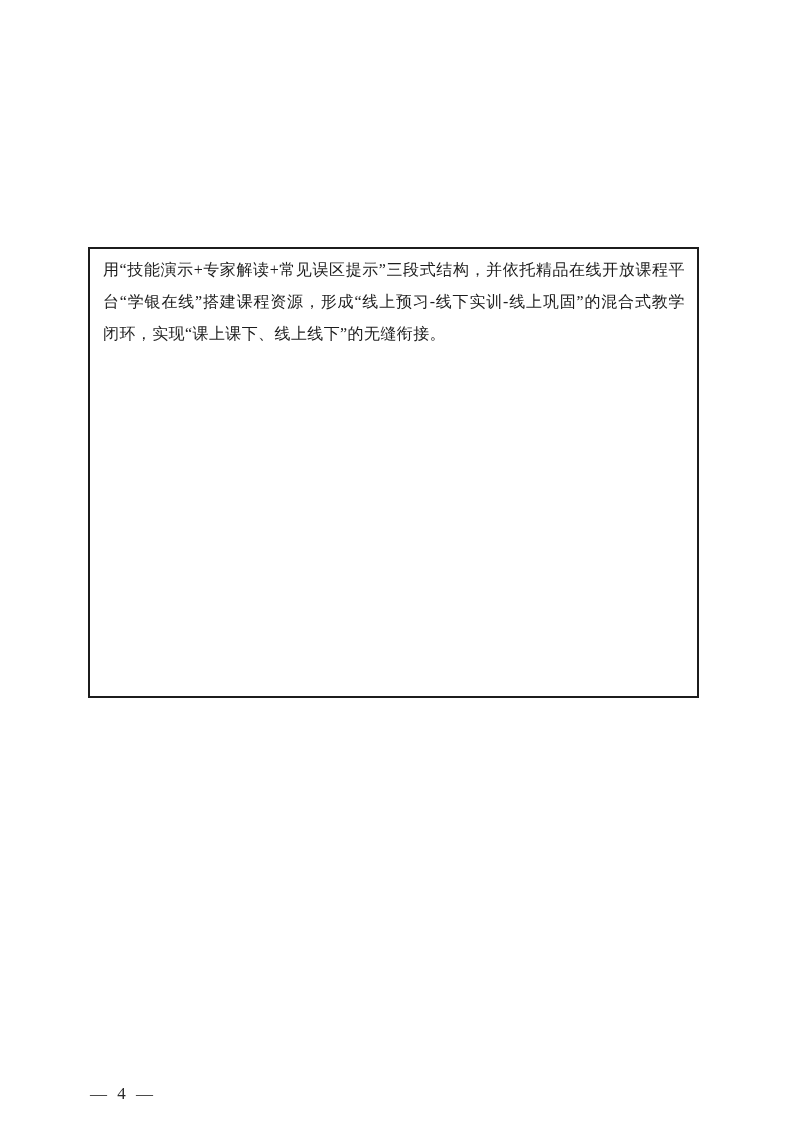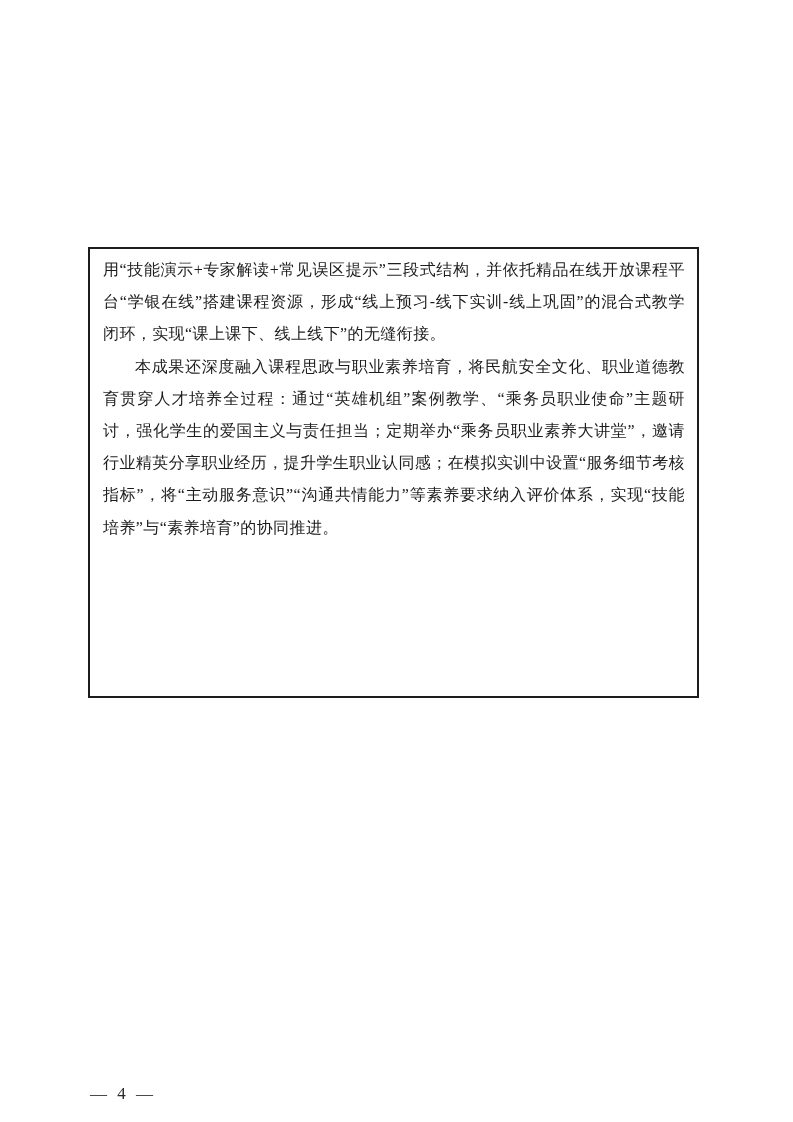--- a/index.html
+++ b/index.html
@@ -49,18 +49,17 @@
     font-family: "Liberation Serif", "DejaVu Serif", serif;
   }
 </style>
 </head>
 <body>
 
 <div class="page">
 
   <div class="text-box">
     <p>用“技能演示+专家解读+常见误区提示”三段式结构，并依托精品在线开放课程平台“学银在线”搭建课程资源，形成“线上预习-线下实训-线上巩固”的混合式教学闭环，实现“课上课下、线上线下”的无缝衔接。</p>
-    <p class="indent">本成果还深度融入课程思政与职业素养培育，将民航安全文化、职业道德教育贯穿人才培养全过程：通过“英雄机组”案例教学、“乘务员职业使命”主题研讨，强化学生的爱国主义与责任担当；定期举办“乘务员职业素养大讲堂”，邀请行业精英分享职业经历，提升学生职业认同感；在模拟实训中设置“服务细节考核指标”，将“主动服务意识”“沟通共情能力”等素养要求纳入评价体系，实现“技能培养”与“素养培育”的协同推进。</p>
   </div>
 
   <div class="footer-page-number">— 4 —</div>
 
 </div>
 
 </body></html>

